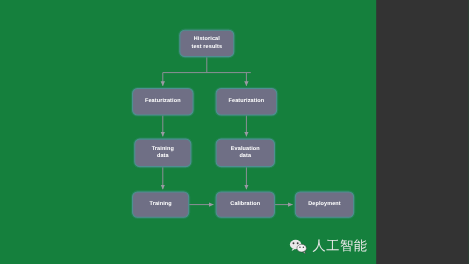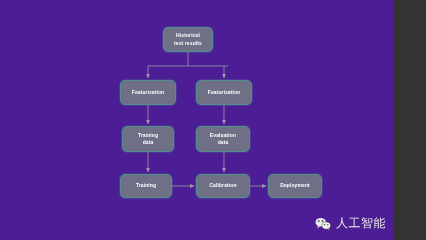--- a/index.html
+++ b/index.html
@@ -4,22 +4,22 @@
 <style>
   * { margin:0; padding:0; box-sizing:border-box; }
   html, body {
     width:426px; height:240px;
     background:#333333;
     overflow:hidden;
     font-family:"Liberation Sans", sans-serif;
   }
   #canvas {
     position:relative;
-    width:394px; height:240px;
-    background:#4c1d95;
+    width:342px; height:240px;
+    background:#15803d;
   }
   #svg-layer {
     position:absolute; left:0; top:0;
     width:426px; height:240px;
     pointer-events:none;
   }
   .node {
     position:absolute;
     background:#6f6f85;
     border:1px solid #4f8f92;

